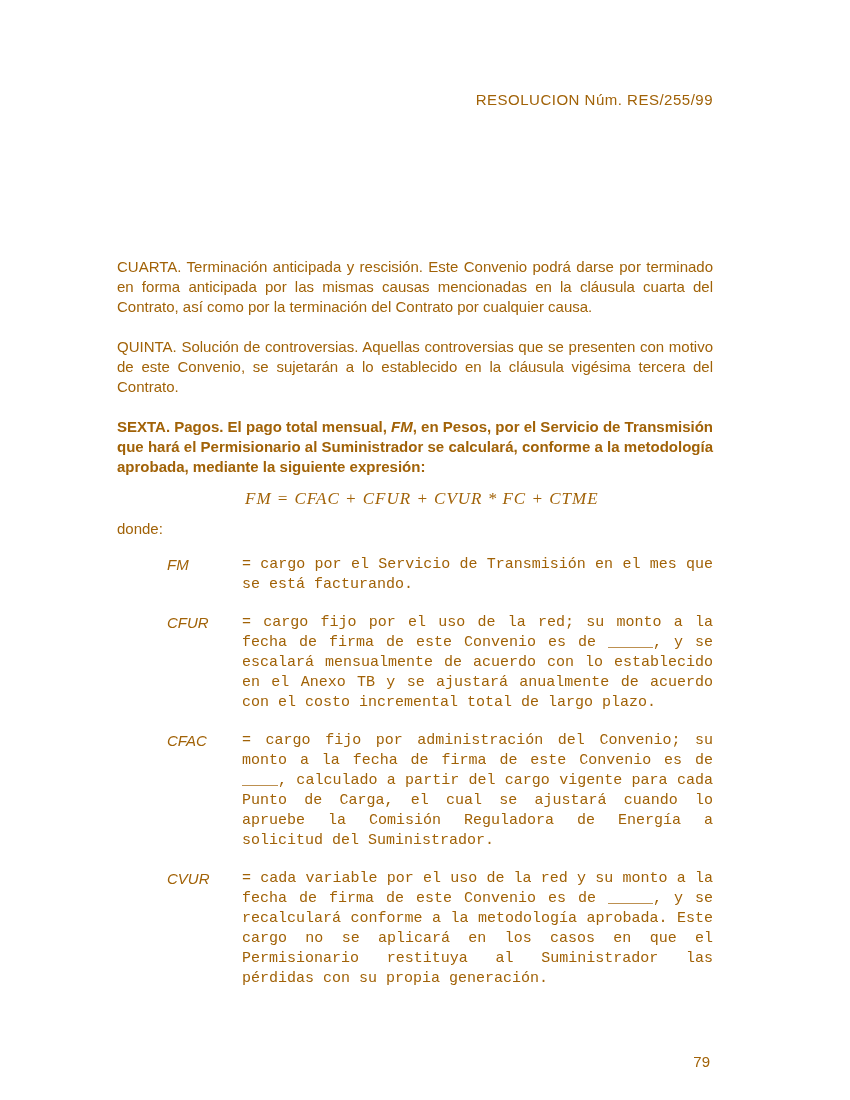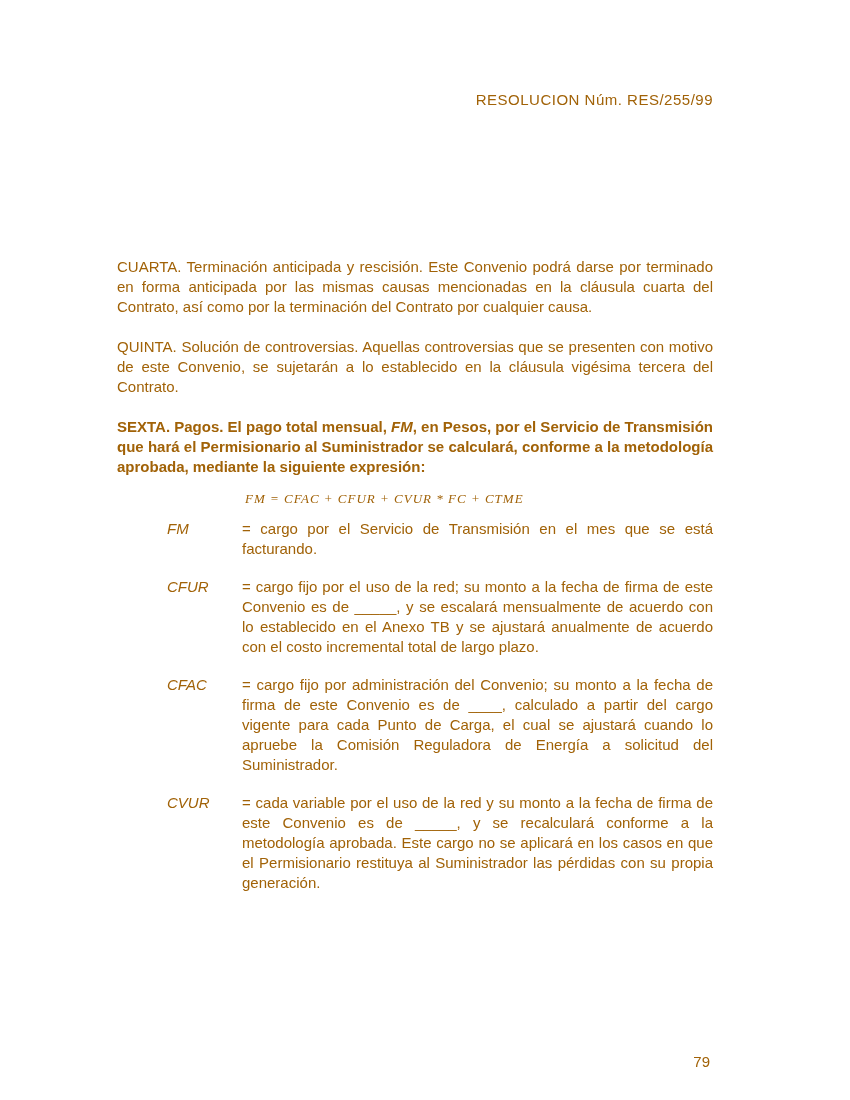--- a/index.html
+++ b/index.html
@@ -35,21 +35,21 @@
     margin: 12px 0 12px 0;
     text-align: justify;
     font-weight: bold;
   }
   .term-inline {
     font-style: italic;
   }
   .formula {
     font-family: "Liberation Serif", serif;
     font-style: italic;
-    font-size: 13px;
+    font-size: 17px;
     line-height: 20px;
     margin: 12px 0 10px 128px;
     letter-spacing: 1px;
     width: fit-content;
   }
   .donde {
     margin: 0 0 16px 0;
     text-align: left;
   }
   .def-row {
@@ -57,20 +57,21 @@
     grid-template-columns: 125px 471px;
     margin: 0 0 18px 0;
   }
   .def-row:last-child { margin-bottom: 0; }
   .def-term {
     font-style: italic;
     padding-left: 50px;
   }
   .def-text {
     text-align: justify;
+    font-family: Liberation Mono, monospace;
   }
   .page-number {
     position: absolute;
     top: 1052px;
     right: 140px;
   }
 </style>
 </head>
 <body>
 
@@ -82,20 +83,21 @@
 
     <p class="para">CUARTA. Terminación anticipada y rescisión. Este Convenio podrá darse por terminado en forma anticipada por las mismas causas mencionadas en la cláusula cuarta del Contrato, así como por la terminación del Contrato por cualquier causa.</p>
 
 
     <p class="para">QUINTA. Solución de controversias. Aquellas controversias que se presenten con motivo de este Convenio, se sujetarán a lo establecido en la cláusula vigésima tercera del Contrato.</p>
 
     <p class="para-sexta"><span>SEXTA. Pagos. El pago total mensual, </span><span class="term-inline">FM</span><span>, en Pesos, por el Servicio de Transmisión que hará el Permisionario al Suministrador se calculará, conforme a la metodología aprobada, mediante la siguiente expresión:</span></p>
 
     <div class="formula">FM = CFAC + CFUR + CVUR * FC + CTME</div>
 
+    <p class="donde">donde:</p>
 
     <div>
 
       <div class="def-row">
         <div class="def-term">FM</div>
         <div class="def-text">= cargo por el Servicio de Transmisión en el mes que se está facturando.</div>
       </div>
 
       <div class="def-row">
         <div class="def-term">CFUR</div>

